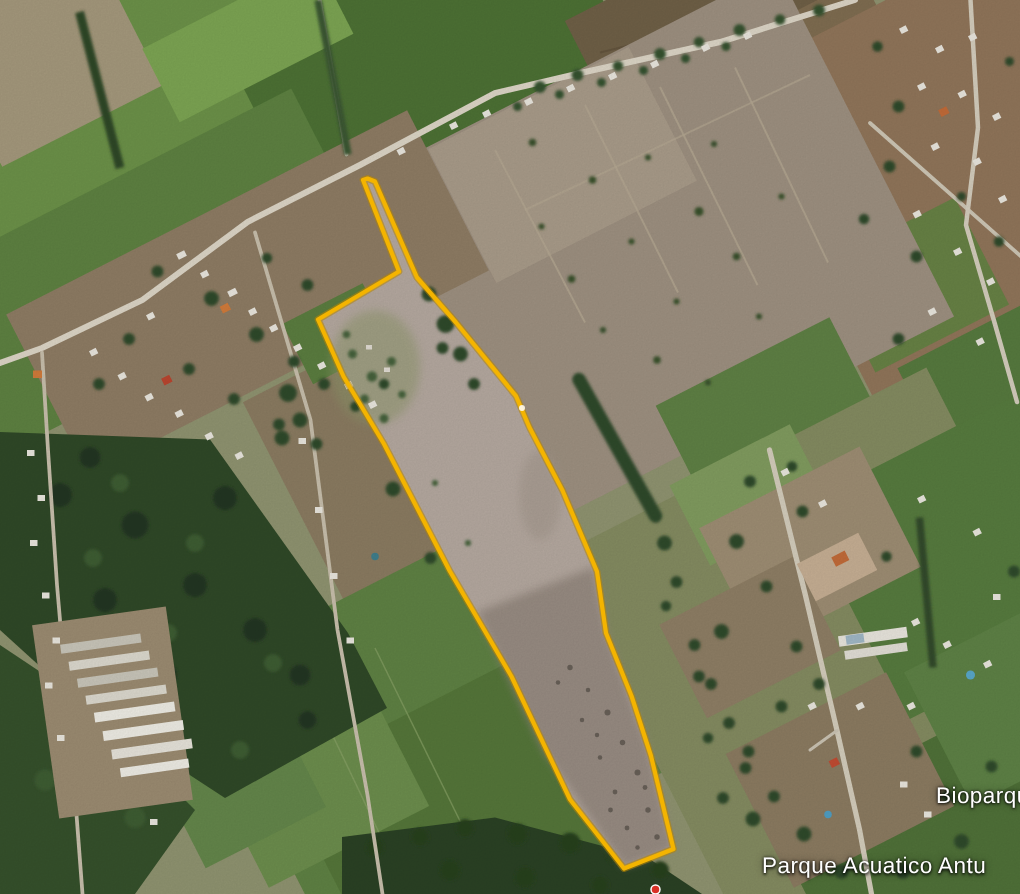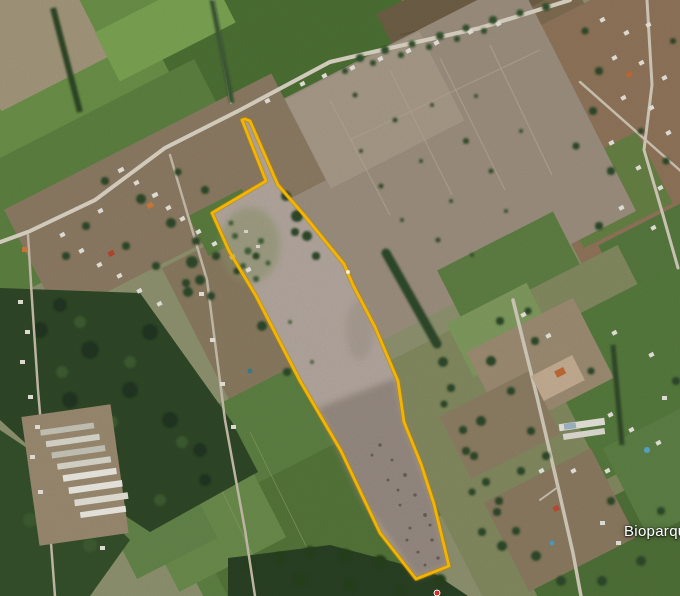--- a/index.html
+++ b/index.html
@@ -383,13 +383,14 @@
   <g>
     <polygon class="parcel-casing" points="245,119 250,121 278,185 304,215 344,264 353,285 375,327 398,381 404,422 421,464 434,504 449,566 416,579 380,533 341,451 300,381 256,296 229,251 212,213 266,181 242,120"></polygon>
     <polygon class="parcel-outline" points="245,119 250,121 278,185 304,215 344,264 353,285 375,327 398,381 404,422 421,464 434,504 449,566 416,579 380,533 341,451 300,381 256,296 229,251 212,213 266,181 242,120"></polygon>
     <circle cx="348" cy="272" r="2" fill="#ffffff" opacity=".85"></circle>
   </g>
 
   <circle cx="437" cy="593" r="3" fill="#d93025" stroke="#ffffff" stroke-width="1"></circle>
 </svg>
 
 <div class="map-label" style="left:624px;top:523px">Bioparque</div>
+<div class="map-label" style="left:508px;top:570px">Parque Acuatico Antu</div>
 </div>
 
 </body></html>

